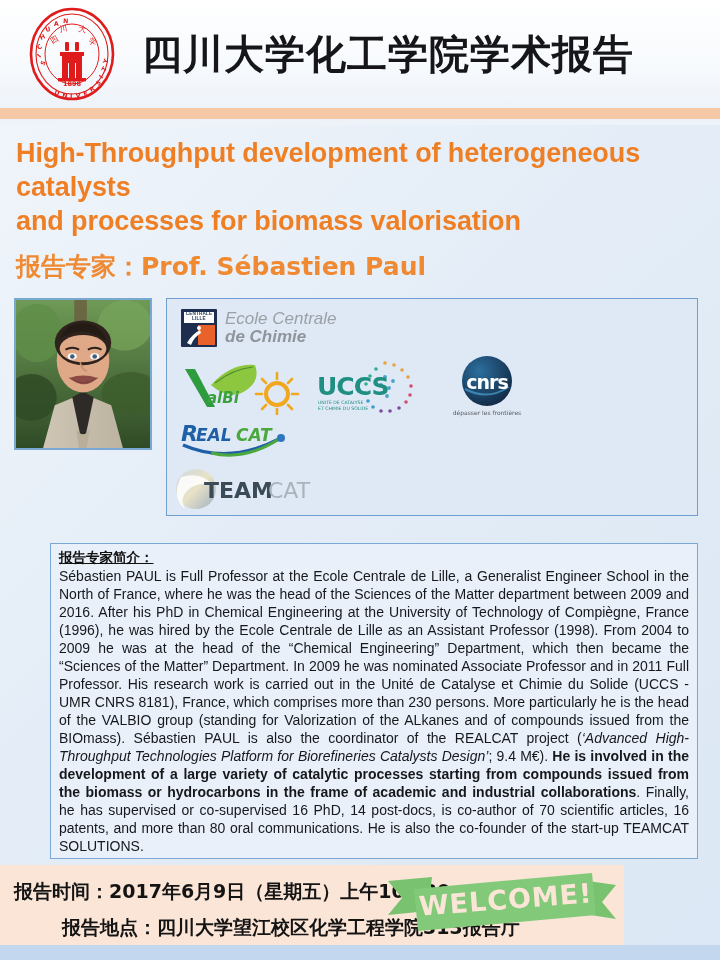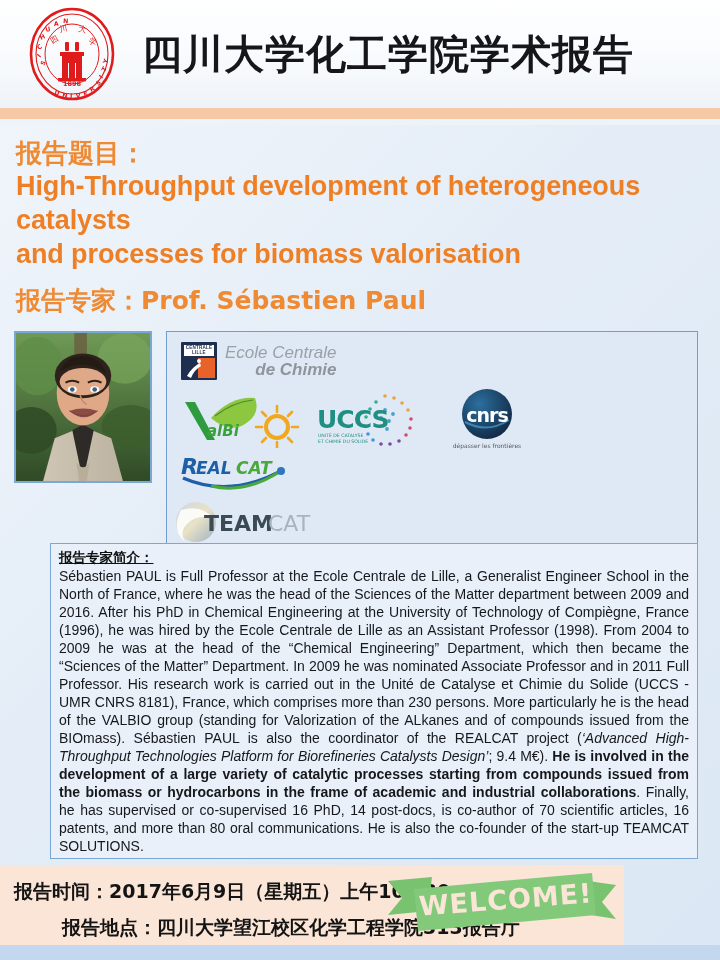--- a/index.html
+++ b/index.html
@@ -34,21 +34,21 @@
     margin-top:13px;font-family:"DejaVu Sans","Liberation Sans",sans-serif;}
 
   
   .mid{position:relative;height:226px;margin:6px 0 0 0;}
   .photo{position:absolute;left:14px;top:4px;width:138px;height:152px;
     border:2px solid #7aa8d4;box-sizing:border-box;overflow:hidden;background:#3e5a33;}
   .photo svg{display:block;width:100%;height:100%;}
   .logo-panel{position:absolute;left:166px;top:4px;right:22px;height:218px;
     border:1.5px solid #6f9fd0;background:#dfe9f6;box-sizing:border-box;}
 
-  .lg{position:absolute;text-align:right;}
+  .lg{position:absolute;}
   .ecl{left:14px;top:10px;display:flex;align-items:center;}
   .ecl-mark{width:36px;height:38px;background:#1d2e4e;position:relative;
     border-radius:1px;overflow:hidden;flex:0 0 36px;}
   .ecl-mark .cl-top{position:absolute;left:3px;top:3px;right:3px;height:11px;
     background:#fff;color:#1d2e4e;font-size:4.6px;font-weight:700;
     display:flex;flex-direction:column;align-items:center;justify-content:center;
     line-height:1.05;letter-spacing:.2px;}
   .ecl-mark .cl-orange{position:absolute;right:2px;bottom:2px;width:17px;height:20px;
     background:#e8622a;}
   .ecl-mark .cl-fig{position:absolute;left:4px;bottom:2px;width:18px;height:20px;}
@@ -134,21 +134,20 @@
           <text transform="translate(64,36) rotate(30)">学</text>
         </g>
       </svg>
     </div>
     <div class="header-title">四川大学化工学院学术报告</div>
   </div>
   <div class="divider-peach"></div>
   <div class="divider-gap"></div>
 
   <div class="title-block">
-    <div class="t-label">报告题目：</div>
     <div class="t-main">High-Throughput development of heterogeneous catalysts</div>
     <div class="t-main">and processes for biomass valorisation</div>
     <div class="t-speaker">
       <span>报告专家：</span><span>Prof. Sébastien Paul</span>
     </div>
   </div>
 
   <div class="mid">
 
     <div class="photo">

